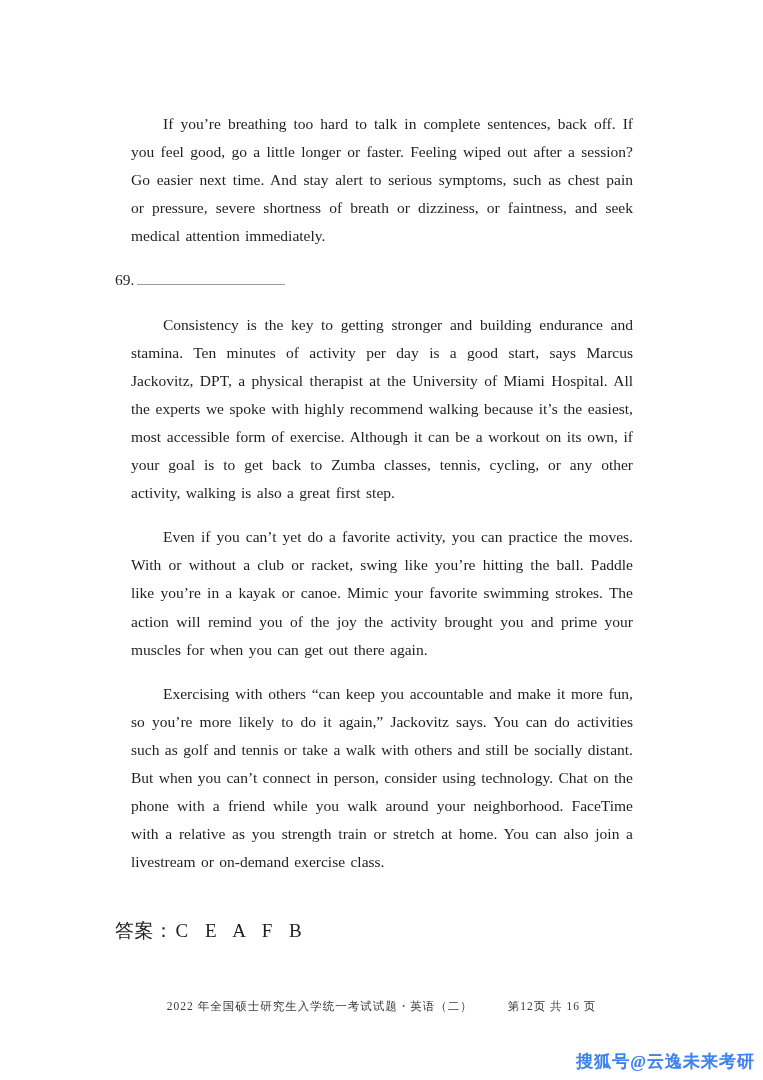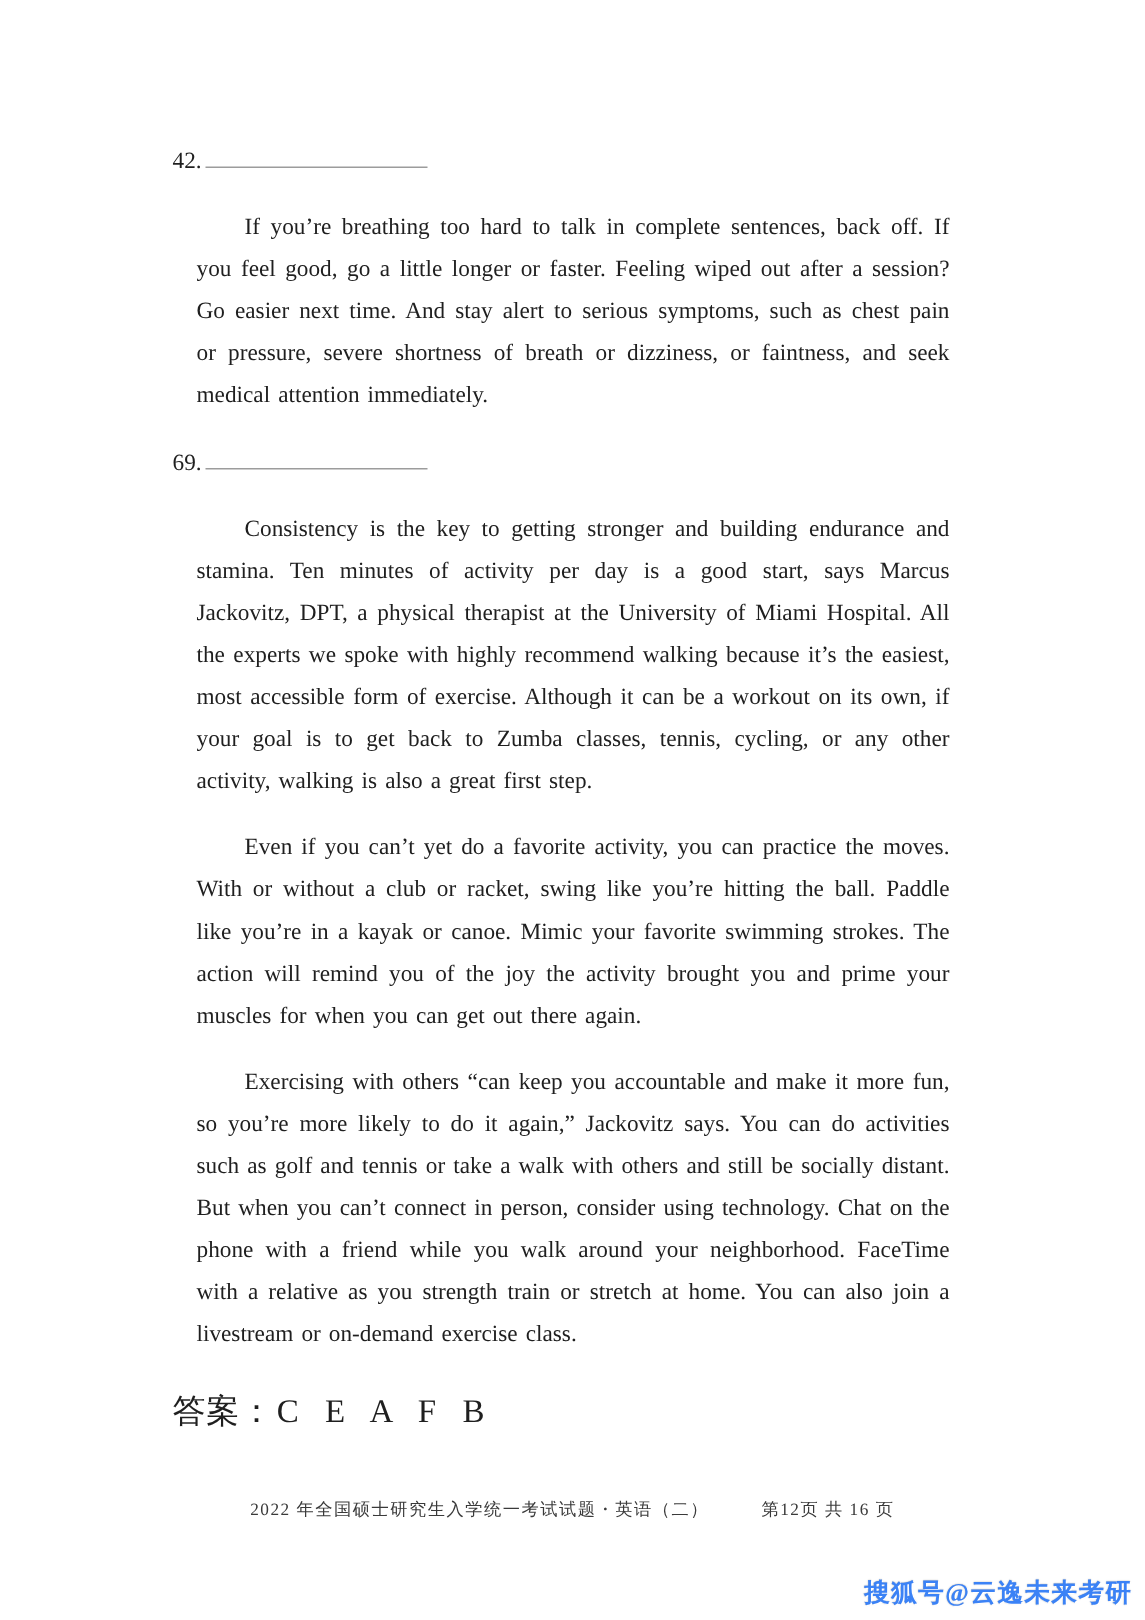--- a/index.html
+++ b/index.html
@@ -27,22 +27,22 @@
     margin-left: 3px;
     vertical-align: baseline;
   }
   .para {
     margin: 16px;
     text-align: justify;
     text-indent: 32px;
     word-spacing: 1.5px;
   }
   .answer-line {
-    margin-top: 23px;
-    font-size: 22px;
+    margin-top: 41px;
+    font-size: 19px;
     letter-spacing: 0.5px;
   }
   .answer-value { letter-spacing: 6px; margin-left: 2px; }
   .footer {
     position: absolute;
     top: 999px; left: 0;
     width: 100%;
     display: flex;
     justify-content: center;
     gap: 35px;
@@ -59,23 +59,20 @@
     color: #3b82f6;
     letter-spacing: 1px;
     text-shadow: 1px 1px 0 #ffffff, 0 0 1px #9a9a9a;
   }
 </style>
 </head>
 <body>
 
 <div class="content">
 
-  <div class="q-number-line">
-    <span>42.</span><span class="blank-line"></span>
-  </div>
   <p class="para">If you’re breathing too hard to talk in complete sentences, back off. If you feel good, go a little longer or faster. Feeling wiped out after a session? Go easier next time. And stay alert to serious symptoms, such as chest pain or pressure, severe shortness of breath or dizziness, or faintness, and seek medical attention immediately.</p>
 
   <div class="q-number-line">
     <span>69.</span><span class="blank-line"></span>
   </div>
   <p class="para">Consistency is the key to getting stronger and building endurance and stamina. Ten minutes of activity per day is a good start, says Marcus Jackovitz, DPT, a physical therapist at the University of Miami Hospital. All the experts we spoke with highly recommend walking because it’s the easiest, most accessible form of exercise. Although it can be a workout on its own, if your goal is to get back to Zumba classes, tennis, cycling, or any other activity, walking is also a great first step.</p>
 
   <p class="para">Even if you can’t yet do a favorite activity, you can practice the moves. With or without a club or racket, swing like you’re hitting the ball. Paddle like you’re in a kayak or canoe. Mimic your favorite swimming strokes. The action will remind you of the joy the activity brought you and prime your muscles for when you can get out there again.</p>
 
   <p class="para">Exercising with others “can keep you accountable and make it more fun, so you’re more likely to do it again,” Jackovitz says. You can do activities such as golf and tennis or take a walk with others and still be socially distant. But when you can’t connect in person, consider using technology. Chat on the phone with a friend while you walk around your neighborhood. FaceTime with a relative as you strength train or stretch at home. You can also join a livestream or on-demand exercise class.</p>

